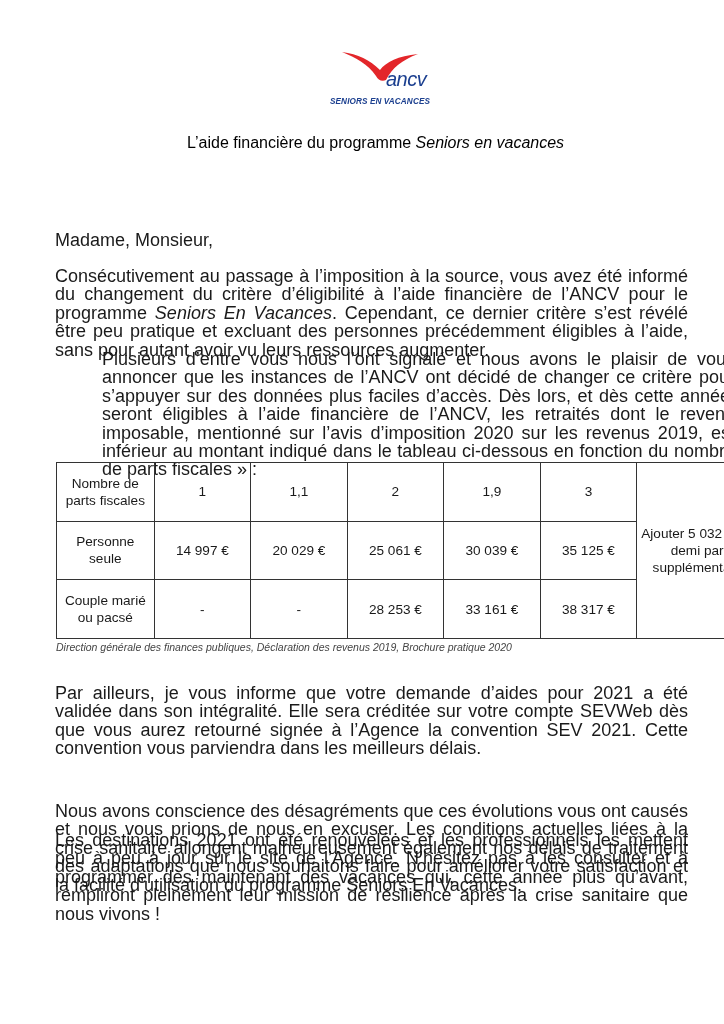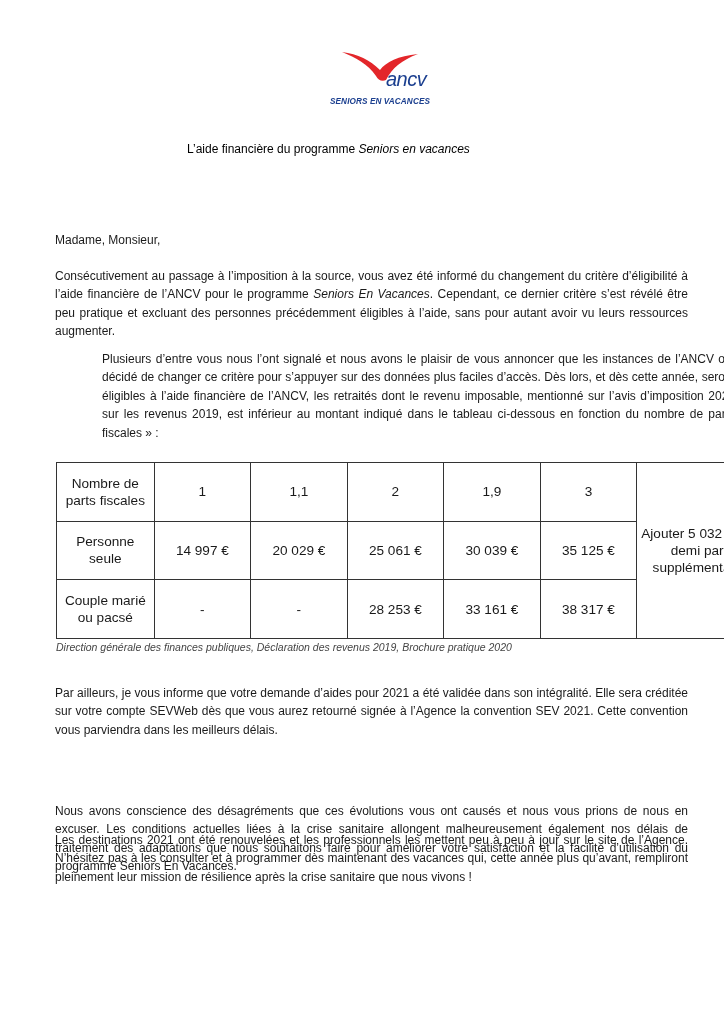--- a/index.html
+++ b/index.html
@@ -13,25 +13,25 @@
   .logo svg { position: absolute; left: 12px; top: 4px; }
   .logo .brand {
     position: absolute; left: 58px; top: 22px; font-size: 20px; font-style: italic;
     color: #1b3f8f; font-family: "Liberation Sans", sans-serif; letter-spacing: -0.5px;
   }
   .logo .tagline {
     position: absolute; left: 2px; top: 51px; font-size: 8.2px; font-weight: bold; font-style: italic;
     color: #1b3f8f; white-space: nowrap; letter-spacing: 0.1px;
   }
   .title {
-    position: absolute; left: 187px; top: 142px; font-size: 12px; color: #000;
+    position: absolute; left: 187px; top: 134px; font-size: 16px; color: #000;
     white-space: nowrap;
   }
   .body-text {
-    position: absolute; left: 55px; width: 633px; font-size: 12px; line-height: 18.4px;
+    position: absolute; left: 55px; width: 633px; font-size: 18px; line-height: 18.4px;
     text-align: justify; margin: 0;
   }
   .body-text.last { text-align: justify; }
   .greeting { top: 231px; }
   .p1 { top: 267px; }
   .p2 { top: 350px; margin-left: 47px; }
   .p3 { top: 684px; }
   .p4 { top: 764px; margin-top: 38px; }
   .p5 { top: 831px; }
   table.rates {

